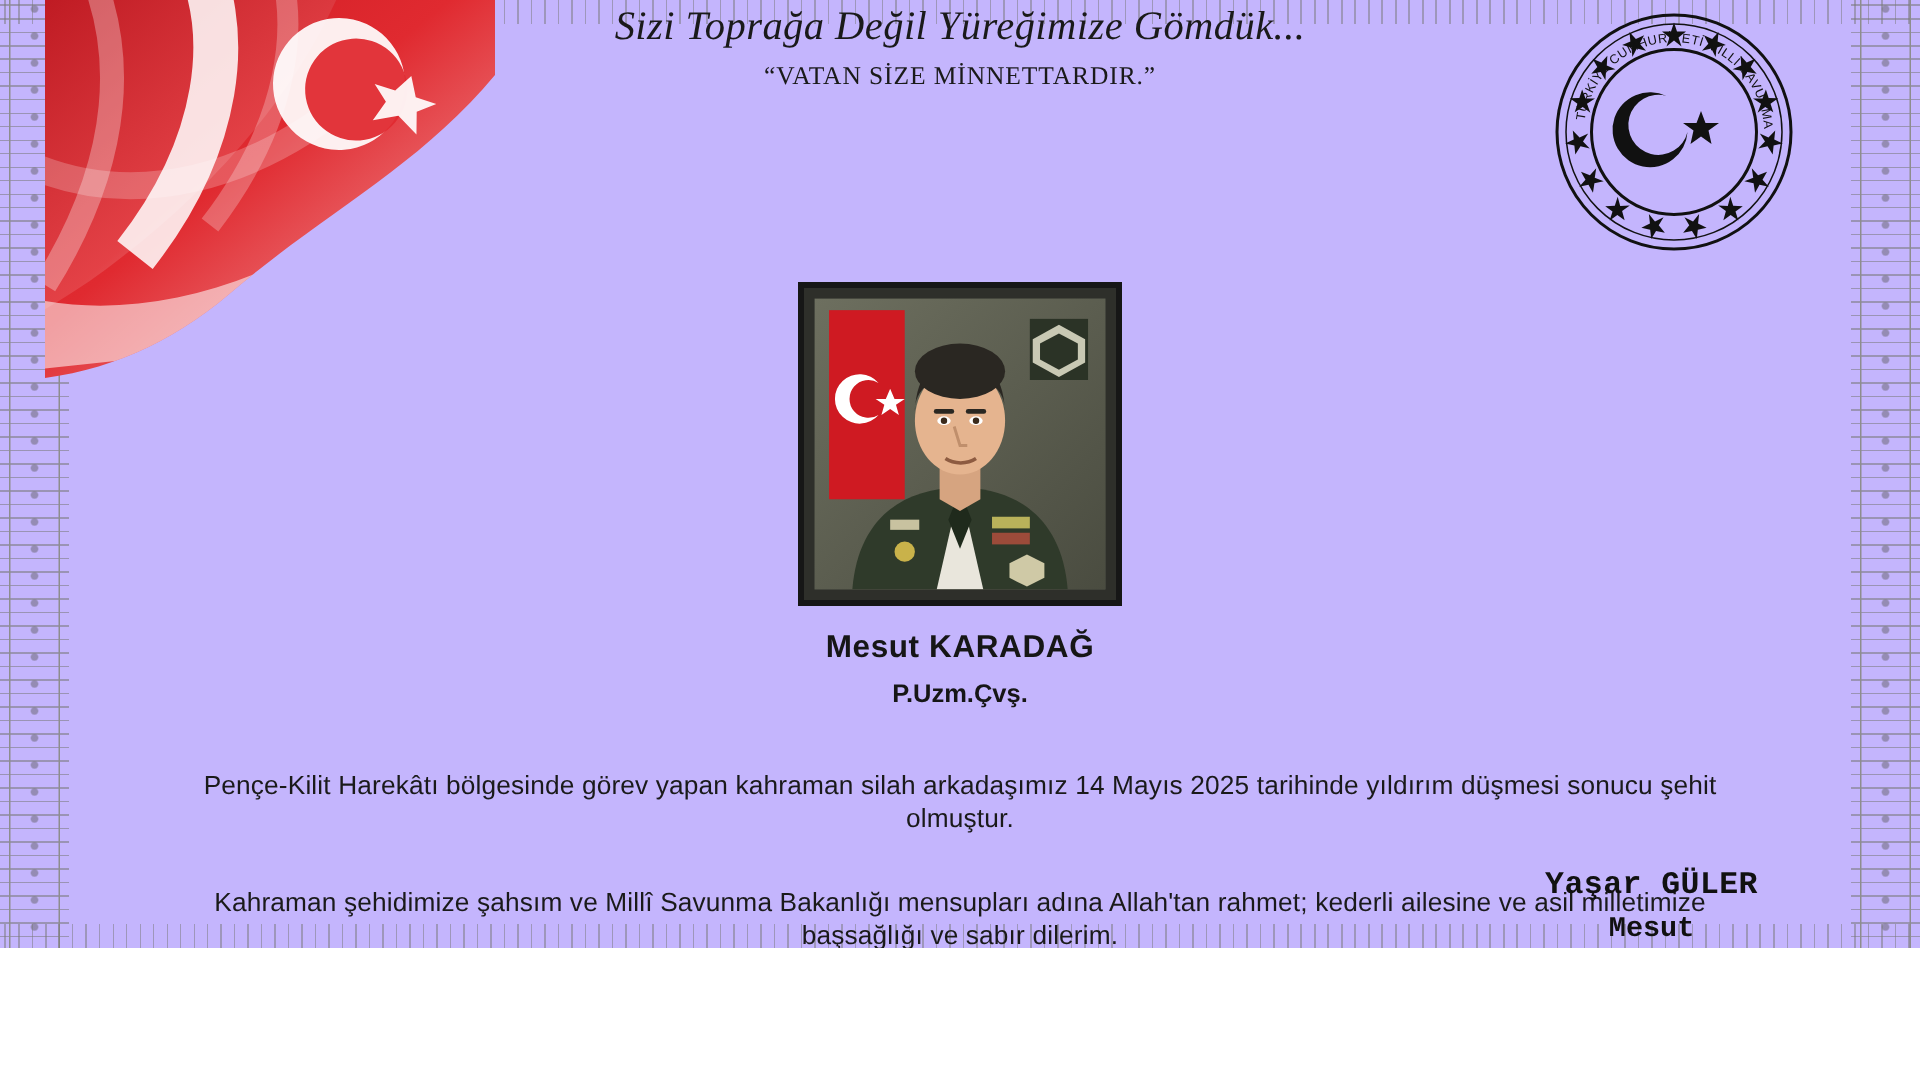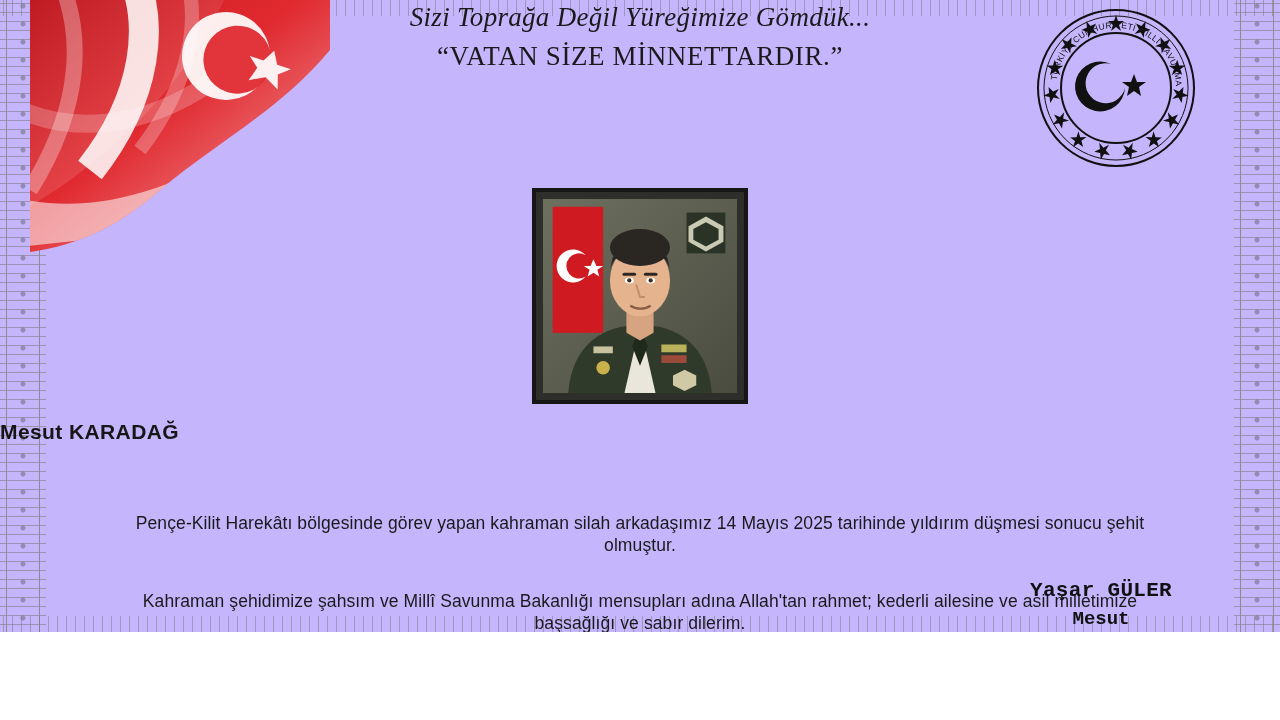--- a/index.html
+++ b/index.html
@@ -95,21 +95,21 @@
   .header-line1 {
     font-family: "Liberation Serif", serif;
     font-style: italic;
     font-size: 27px;
     color: #1a1a1a;
     letter-spacing: 0.3px;
     margin-bottom: 8px;
   }
   .header-line2 {
     font-family: "Liberation Serif", serif;
-    font-size: 27px;
+    font-size: 17px;
     color: #1a1a1a;
     letter-spacing: 0.6px;
   }
 
   
   .emblem {
     position: absolute;
     right: 82px;
     top: 6px;
     width: 164px;
@@ -135,20 +135,21 @@
     height: 100%;
     overflow: hidden;
     background: #55584b;
   }
 
   
   .name-block {
     position: absolute;
     left: 0; right: 0;
     top: 420px;
+    text-align: center;
   }
   .sehit-name {
     font-size: 21px;
     font-weight: bold;
     color: #161616;
     letter-spacing: 0.4px;
   }
   .sehit-rank {
     margin-top: 9px;
     font-size: 17px;
@@ -352,20 +353,21 @@
         <rect x="52" y="152" width="20" height="7" fill="#c8c2a0"></rect>
         <circle cx="62" cy="174" r="7" fill="#c9b24a"></circle>
 
         <polygon points="146,176 158,182 158,192 146,198 134,192 134,182" fill="#cfc9a6"></polygon>
       </svg>
     </div>
   </div>
 
   <div class="name-block">
     <div class="sehit-name">Mesut KARADAĞ</div>
+    <div class="sehit-rank">P.Uzm.Çvş.</div>
   </div>
 
   <div class="body-text">
     <div class="para">Pençe-Kilit Harekâtı bölgesinde görev yapan kahraman silah arkadaşımız 14 Mayıs 2025 tarihinde yıldırım düşmesi sonucu şehit olmuştur.</div>
     <div class="para">Kahraman şehidimize şahsım ve Millî Savunma Bakanlığı mensupları adına Allah'tan rahmet; kederli ailesine ve asil milletimize başsağlığı ve sabır dilerim.</div>
   </div>
 
   <div class="signature">
     <div class="sign-name">Yaşar GÜLER</div>
     <div class="sign-title">Mesut</div>

